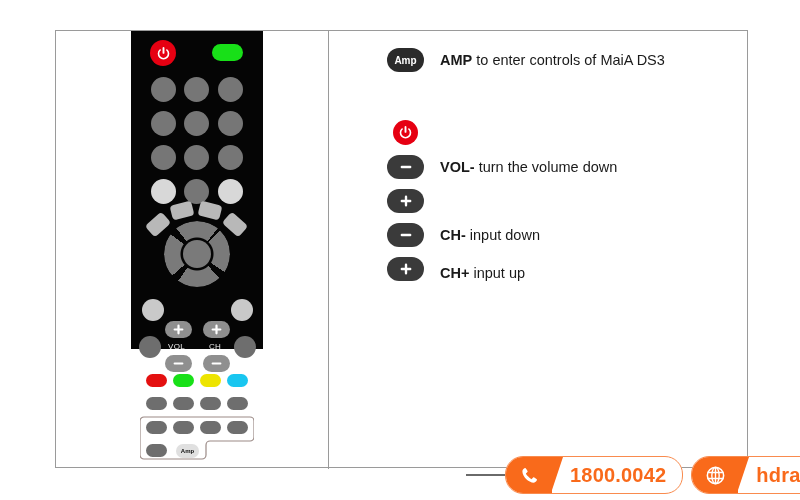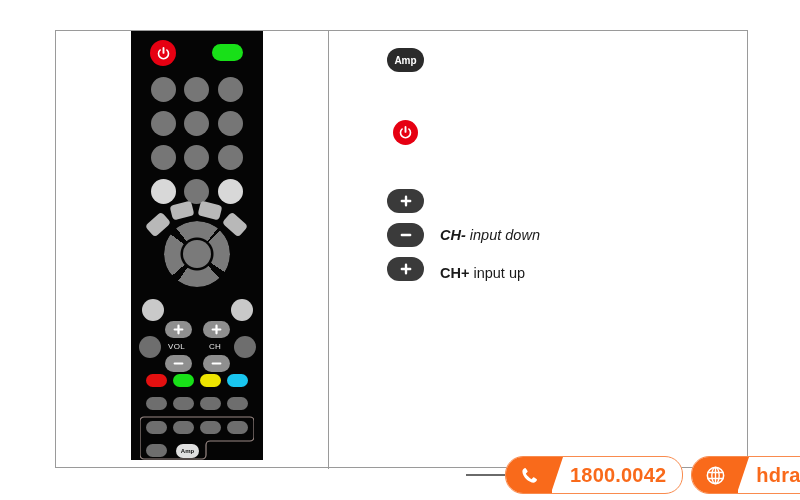--- a/index.html
+++ b/index.html
@@ -36,21 +36,21 @@
     height: 438px;
     background: #9a9a9a;
   }
 
   
   #remote-body {
     position: absolute;
     left: 75px;
     top: 0px;
     width: 132px;
-    height: 429px;
+    height: 318px;
     background: #050505;
   }
 
   
   #power-button {
     position: absolute;
     left: 19px;
     top: 9px;
     width: 26px;
     height: 26px;
@@ -426,45 +426,60 @@
     </div>
 
   </div>
 
   <div id="legend">
 
     <div class="legend-row" style="left:58px; top:17px;">
       <div class="legend-icon">
         <div class="icon-pill darker">Amp</div>
       </div>
+      <div class="legend-text">
+        <b>AMP</b><span> to enter controls of MaiA DS3</span>
+      </div>
     </div>
 
     <div class="legend-row" style="left:58px; top:89px;">
       <div class="legend-icon">
         <div class="icon-circle">
           <svg width="15" height="15" viewBox="0 0 24 24">
             <path d="M12 3 L12 11" stroke="#ffffff" stroke-width="3" stroke-linecap="round" fill="none"></path>
             <path d="M6.6 6.4 A8 8 0 1 0 17.4 6.4" stroke="#ffffff" stroke-width="2.6" fill="none" stroke-linecap="round"></path>
           </svg>
         </div>
       </div>
     </div>
 
+    <div class="legend-row" style="left:58px; top:124px;">
+      <div class="legend-icon">
+        <div class="icon-pill">
+          <svg width="14" height="14" viewBox="0 0 20 20">
+            <path d="M4 10 H16" stroke="#ffffff" stroke-width="3.4" stroke-linecap="round"></path>
+          </svg>
+        </div>
+      </div>
+      <div class="legend-text">
+        <b>VOL-</b><span> turn the volume down</span>
+      </div>
+    </div>
 
     <div class="legend-row" style="left:58px; top:158px;">
       <div class="legend-icon">
         <div class="icon-pill">
           <svg width="14" height="14" viewBox="0 0 20 20">
             <path d="M10 4 V16 M4 10 H16" stroke="#ffffff" stroke-width="3.4" stroke-linecap="round"></path>
           </svg>
         </div>
       </div>
     </div>
 
-    <div class="legend-row" style="left:58px; top:192px;font-style:italic;">
+    <div class="legend-row" style="left:58px; top:192px;">
       <div class="legend-icon">
         <div class="icon-pill">
           <svg width="14" height="14" viewBox="0 0 20 20">
             <path d="M4 10 H16" stroke="#ffffff" stroke-width="3.4" stroke-linecap="round"></path>
           </svg>
         </div>
       </div>
       <div class="legend-text">
         <b> CH-</b><span> input down</span>
       </div>

